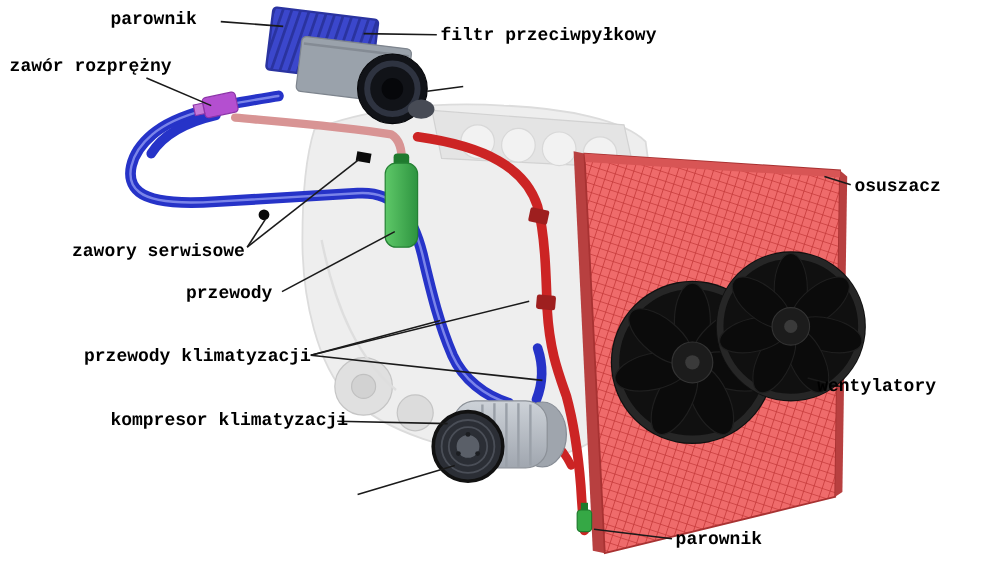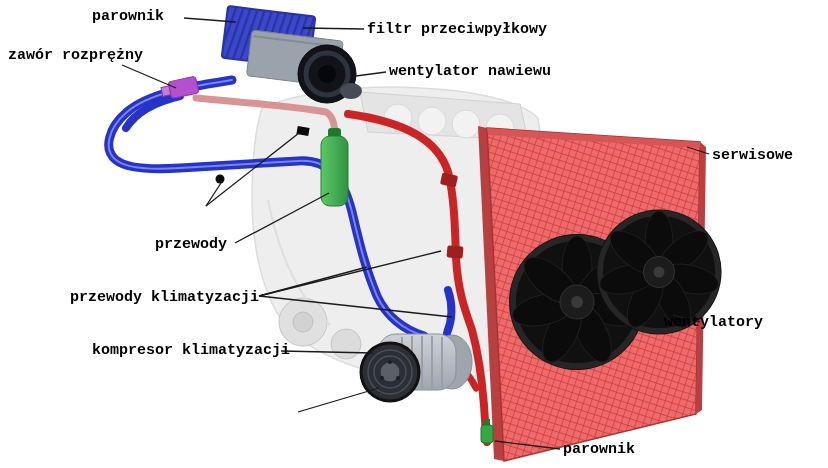--- a/index.html
+++ b/index.html
@@ -167,20 +167,20 @@
     <line x1="259" y1="296" x2="452" y2="317"></line>
     <line x1="281" y1="351" x2="373" y2="353"></line>
     <line x1="700" y1="322" x2="673" y2="315"></line>
     <line x1="298" y1="412" x2="379" y2="388"></line>
     <line x1="560" y1="449" x2="495" y2="441"></line>
   </svg>
 
   <div class="label" style="left:92px;top:8px">parownik</div>
   <div class="label" style="left:367px;top:21px">filtr przeciwpyłkowy</div>
   <div class="label" style="left:8px;top:47px">zawór rozprężny</div>
-  <div class="label" style="left:389px;top:63px">wentylator nawiewu</div>
-  <div class="label" style="left:712px;top:147px">serwisowe</div>
+  <div class="label" style="left:712px;top:147px">osuszacz</div>
+  <div class="label" style="left:60px;top:201px">zawory serwisowe</div>
   <div class="label" style="left:155px;top:236px">przewody</div>
   <div class="label" style="left:92px;top:342px">kompresor klimatyzacji</div>
   <div class="label" style="left:70px;top:289px">przewody klimatyzacji</div>
-  <div class="label" style="left:664px;top:314px">wentylatory</div>
+  <div class="label" style="left:681px;top:314px">wentylatory</div>
   <div class="label" style="left:563px;top:441px">parownik</div>
 </div>
 
 </body></html>

